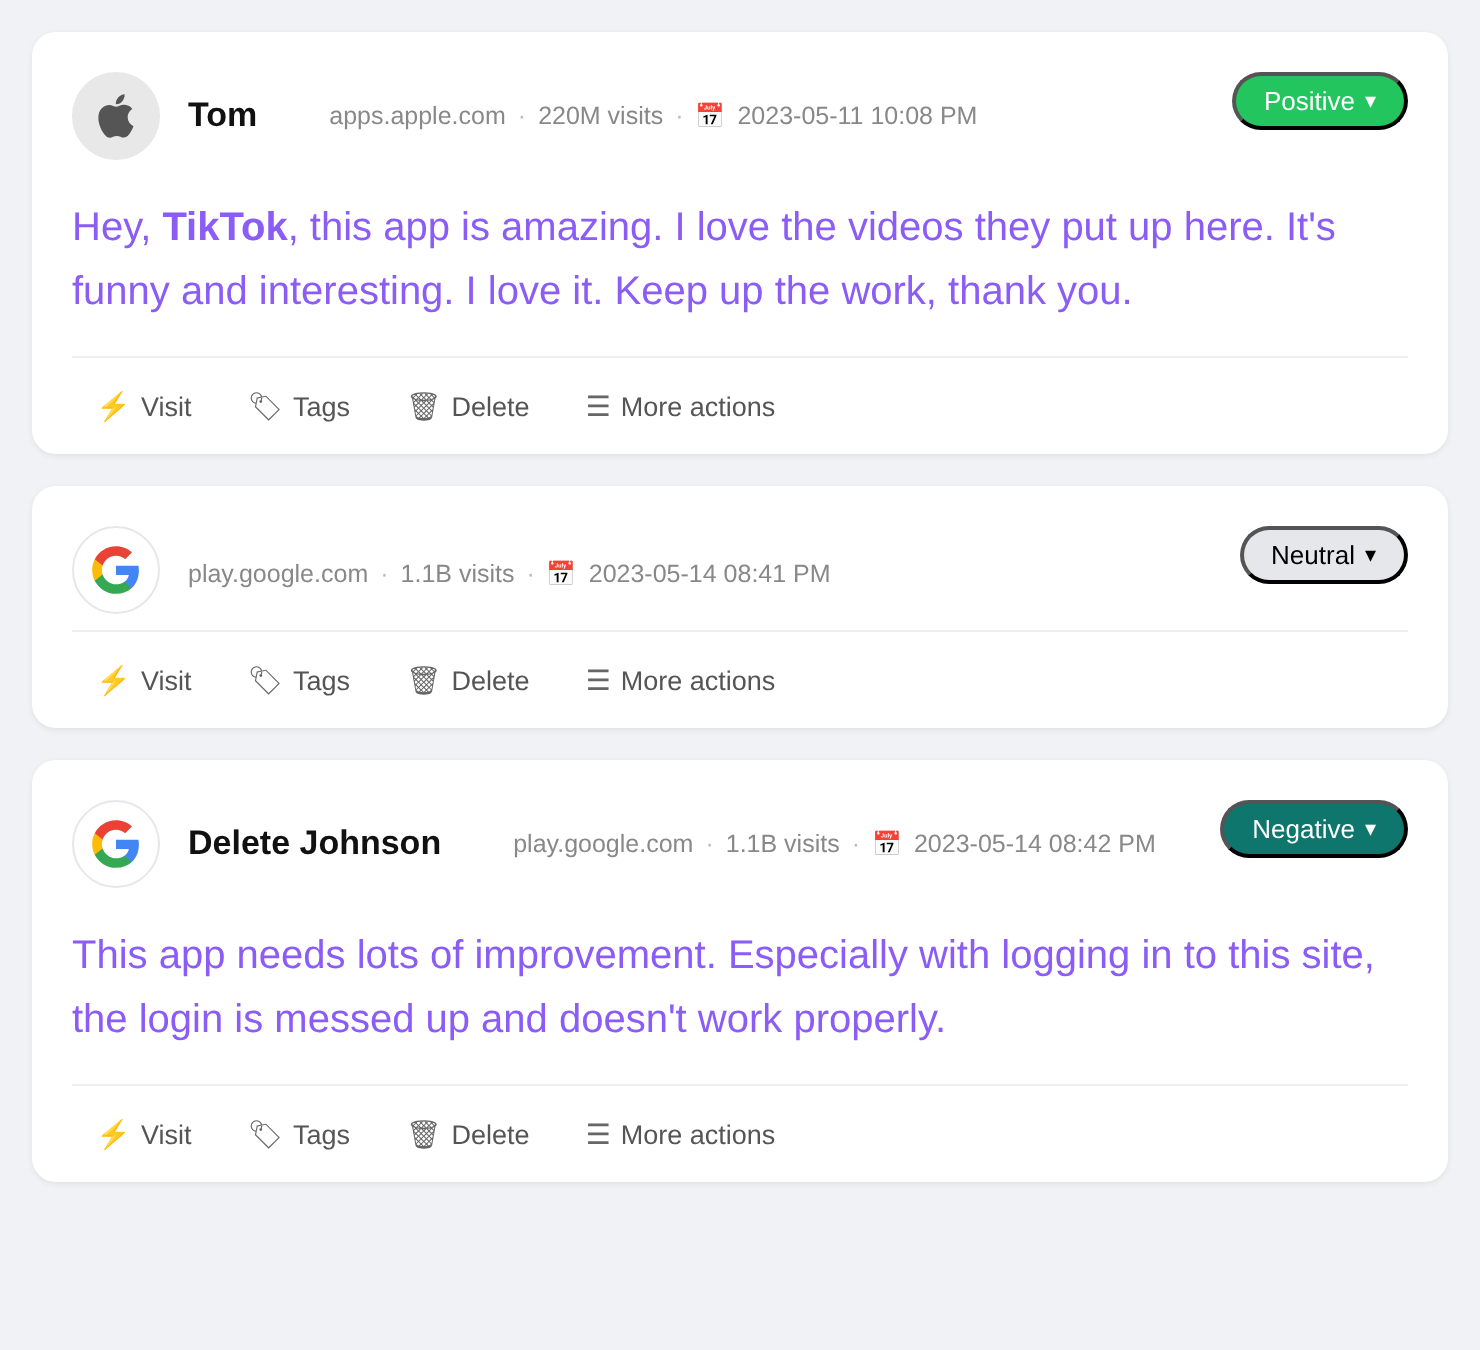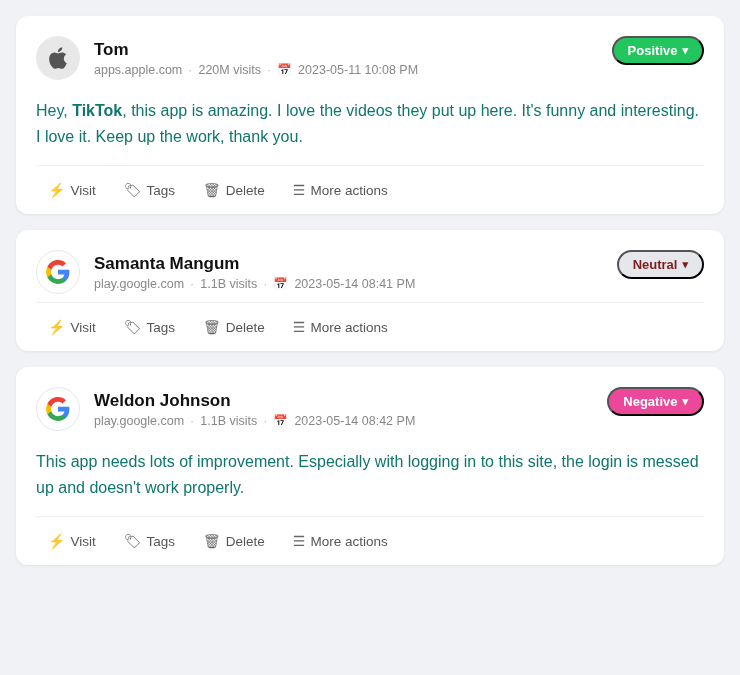--- a/index.html
+++ b/index.html
@@ -32,21 +32,21 @@
     .avatar {
       width: 44px;
       height: 44px;
       border-radius: 50%;
       background: #e8e8e8;
       display: flex;
       align-items: center;
       justify-content: center;
       flex-shrink: 0;
     }
-    .user-info { display: flex; flex-direction: column; }
+    .user-info { display: flex; flex-direction: row; gap: 36px; }
     .user-name {
       font-size: 17px;
       font-weight: 600;
       color: #111;
     }
     .user-meta {
       display: flex;
       gap: 6px;
       color: #888;
       font-size: 12.5px;
@@ -54,33 +54,33 @@
     }
     .user-meta .dot { color: #bbb; }
     .user-meta .calendar-icon { color: #aaa; font-size: 12px; }
     .badge {
       display: inline-flex;
       align-items: center;
       gap: 5px;
       border-radius: 20px;
       padding: 5px 14px;
       font-size: 13px;
-      font-weight: 700;
+      font-weight: 400;
       cursor: pointer;
       white-space: nowrap;
     }
     .badge-positive { background: #22c55e; color: #fff; }
-    .badge-neutral { background: #e5e7eb; color: #7f1d1d; }
-    .badge-negative { background: #ec4899; color: #fff; }
+    .badge-neutral { background: #e5e7eb; color: #000000; }
+    .badge-negative { background: #0f766e; color: #fff; }
     .badge-chevron { font-size: 11px; }
     .card-body {
       padding: 10px 0 16px 0;
-      font-size: 16px;
+      font-size: 20px;
       line-height: 1.6;
-      color: #0f766e;
+      color: #8b5cf6;
     }
     .card-body b { font-weight: 700; }
     .card-actions {
       display: flex;
       align-items: center;
       gap: 4px;
       border-top: 1px solid #f0f0f0;
       padding: 10px 0;
     }
     .action-btn {
@@ -166,21 +166,20 @@
       <div class="card-header-left">
         <div class="google-g">
             <svg viewBox="0 0 24 24" xmlns="http://www.w3.org/2000/svg">
     <path d="M22.56 12.25c0-.78-.07-1.53-.2-2.25H12v4.26h5.92c-.26 1.37-1.04 2.53-2.21 3.31v2.77h3.57c2.08-1.92 3.28-4.74 3.28-8.09z" fill="#4285F4"></path>
     <path d="M12 23c2.97 0 5.46-.98 7.28-2.66l-3.57-2.77c-.98.66-2.23 1.06-3.71 1.06-2.86 0-5.29-1.93-6.16-4.53H2.18v2.84C3.99 20.53 7.7 23 12 23z" fill="#34A853"></path>
     <path d="M5.84 14.09c-.22-.66-.35-1.36-.35-2.09s.13-1.43.35-2.09V7.07H2.18C1.43 8.55 1 10.22 1 12s.43 3.45 1.18 4.93l3.66-2.84z" fill="#FBBC05"></path>
     <path d="M12 5.38c1.62 0 3.06.56 4.21 1.64l3.15-3.15C17.45 2.09 14.97 1 12 1 7.7 1 3.99 3.47 2.18 7.07l3.66 2.84c.87-2.6 3.3-4.53 6.16-4.53z" fill="#EA4335"></path>
   </svg>
           </div>
         <div class="user-info">
-          <span class="user-name">Samanta Mangum</span>
           <div class="user-meta">
             <span>play.google.com</span>
             <span class="dot">·</span>
             <span>1.1B visits</span>
             <span class="dot">·</span>
             <span class="calendar-icon">📅</span>
             <span>2023-05-14 08:41 PM</span>
           </div>
         </div>
       </div>
@@ -213,21 +212,21 @@
       <div class="card-header-left">
         <div class="google-g">
             <svg viewBox="0 0 24 24" xmlns="http://www.w3.org/2000/svg">
     <path d="M22.56 12.25c0-.78-.07-1.53-.2-2.25H12v4.26h5.92c-.26 1.37-1.04 2.53-2.21 3.31v2.77h3.57c2.08-1.92 3.28-4.74 3.28-8.09z" fill="#4285F4"></path>
     <path d="M12 23c2.97 0 5.46-.98 7.28-2.66l-3.57-2.77c-.98.66-2.23 1.06-3.71 1.06-2.86 0-5.29-1.93-6.16-4.53H2.18v2.84C3.99 20.53 7.7 23 12 23z" fill="#34A853"></path>
     <path d="M5.84 14.09c-.22-.66-.35-1.36-.35-2.09s.13-1.43.35-2.09V7.07H2.18C1.43 8.55 1 10.22 1 12s.43 3.45 1.18 4.93l3.66-2.84z" fill="#FBBC05"></path>
     <path d="M12 5.38c1.62 0 3.06.56 4.21 1.64l3.15-3.15C17.45 2.09 14.97 1 12 1 7.7 1 3.99 3.47 2.18 7.07l3.66 2.84c.87-2.6 3.3-4.53 6.16-4.53z" fill="#EA4335"></path>
   </svg>
           </div>
         <div class="user-info">
-          <span class="user-name">Weldon Johnson</span>
+          <span class="user-name">Delete Johnson</span>
           <div class="user-meta">
             <span>play.google.com</span>
             <span class="dot">·</span>
             <span>1.1B visits</span>
             <span class="dot">·</span>
             <span class="calendar-icon">📅</span>
             <span>2023-05-14 08:42 PM</span>
           </div>
         </div>
       </div>

